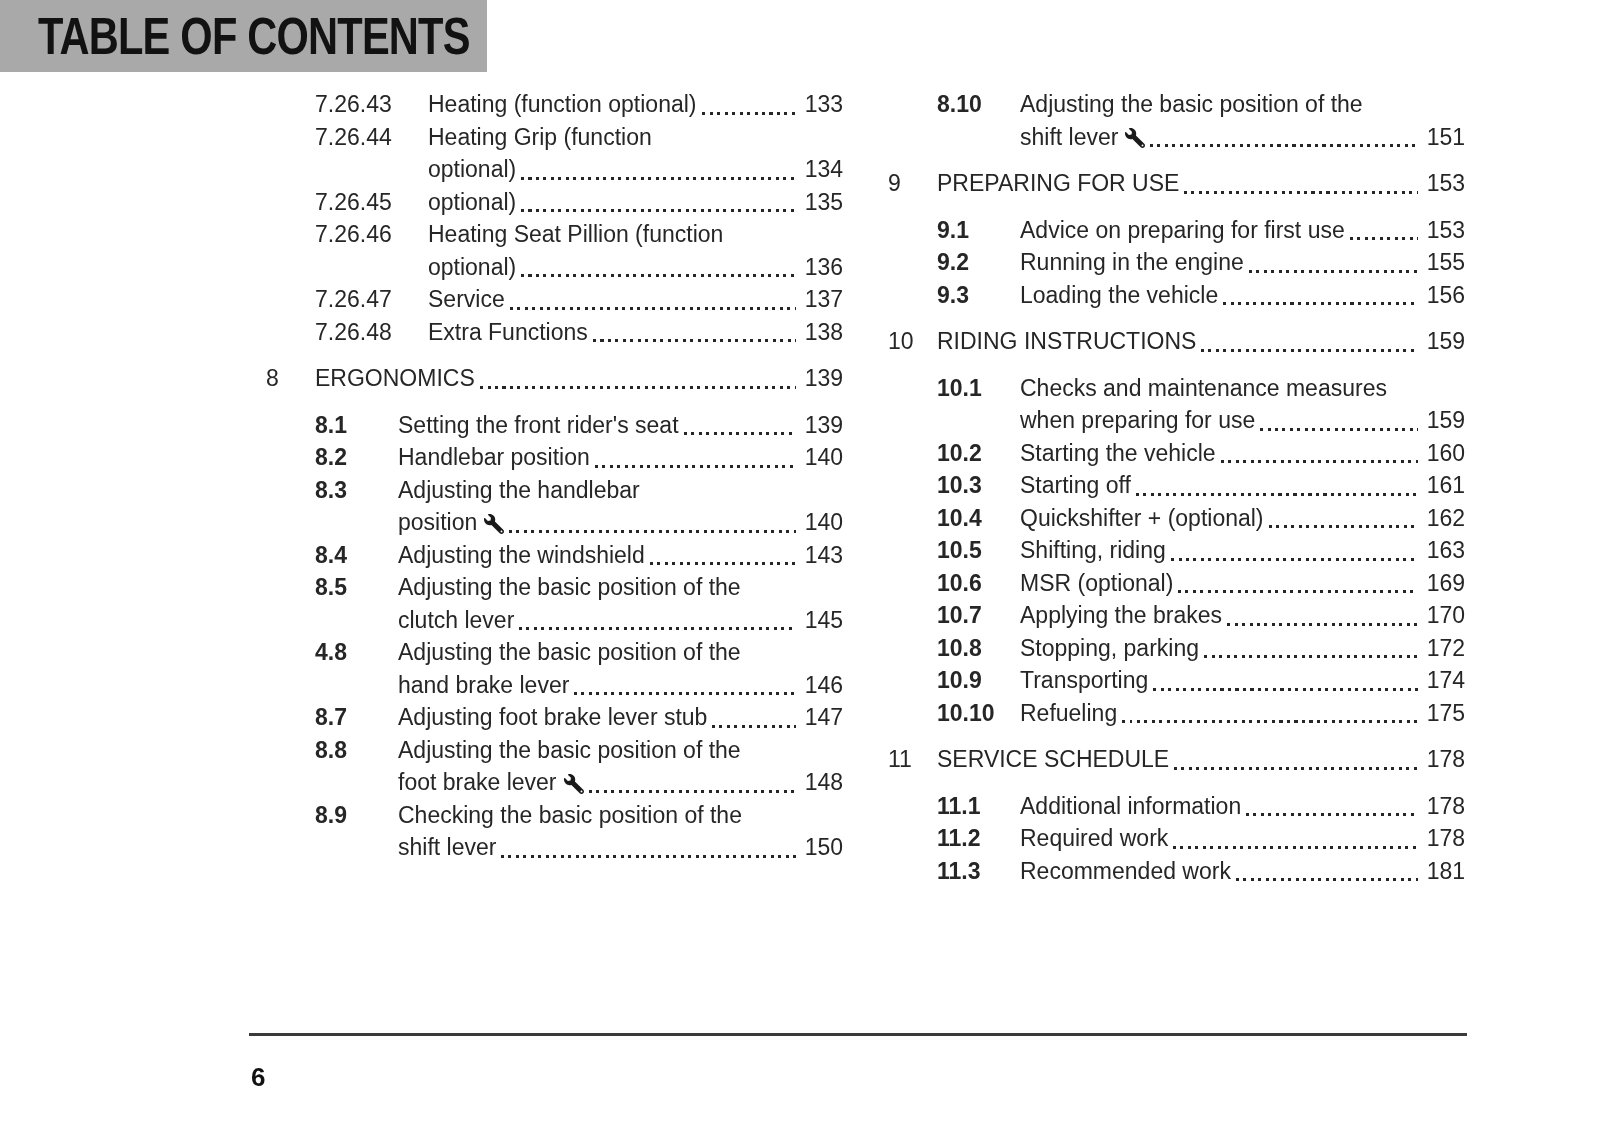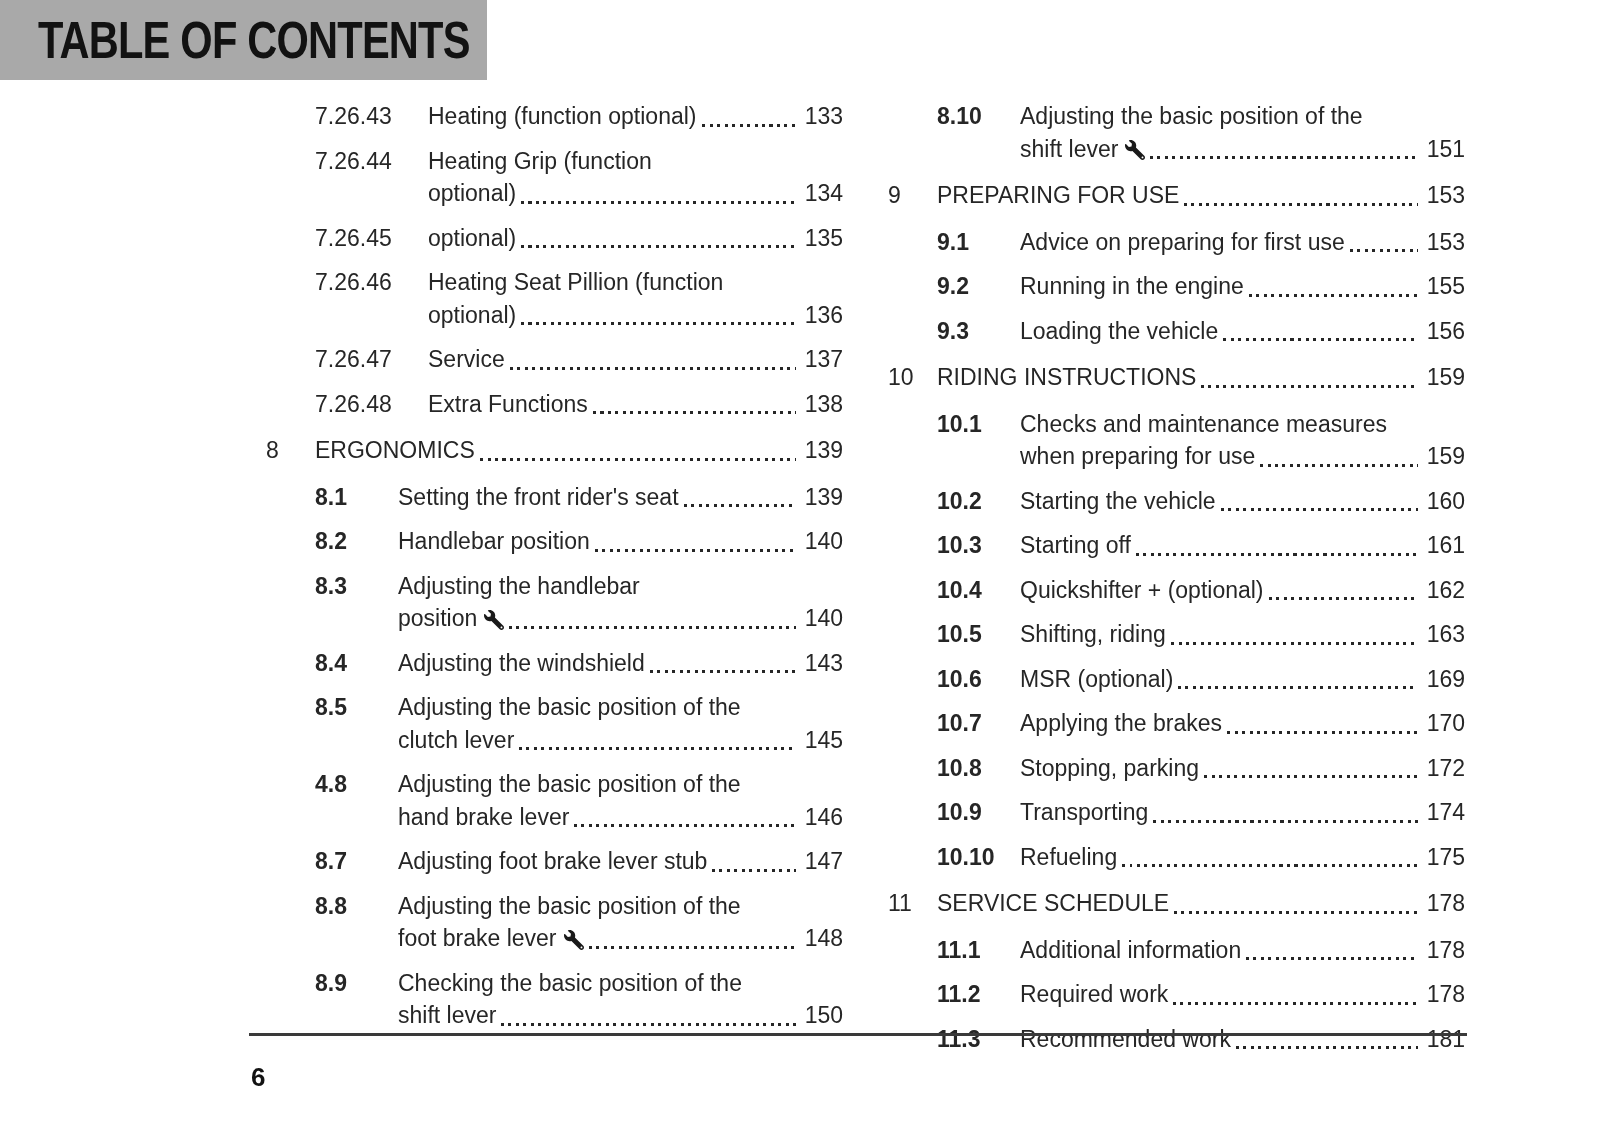--- a/index.html
+++ b/index.html
@@ -8,41 +8,41 @@
     background: #ffffff;
     font-family: "Liberation Sans", sans-serif;
     color: #262626;
     position: relative;
     overflow: hidden;
   }
 
   
   .header-box {
     position: absolute; left: 0; top: 0;
-    width: 487px; height: 80px;
+    width: 487px; height: 72px;
     background: #a9a9a9;
     display: flex; align-items: center;
   }
   .header-title {
     margin-left: 38px;
     font-size: 52px; font-weight: bold; color: #121212;
     letter-spacing: -1px; white-space: nowrap;
     transform: scaleX(0.80); transform-origin: 0 50%;
   }
 
   
   .toc-col {
     position: absolute; top: 88px;
     width: 577px;
     font-size: 23px; line-height: 32.5px;
   }
   #toc-left  { left: 266px; }
   #toc-right { left: 888px; }
 
-  .entry { display: flex; margin-top: 12px; }
+  .entry { display: flex; }
   .entry .num { flex: 0 0 49px; white-space: nowrap; }
   .entry .body { flex: 1; min-width: 0; }
 
   .lv-top { margin: 14px 0; }
   .lv-top .num { flex-basis: 49px; }
   .lv-sub    { padding-left: 49px; }
   .lv-sub .num    { flex: 0 0 83px; font-weight: bold; }
   .lv-subsub { padding-left: 49px; }
   .lv-subsub .num { flex: 0 0 113px; }
 

